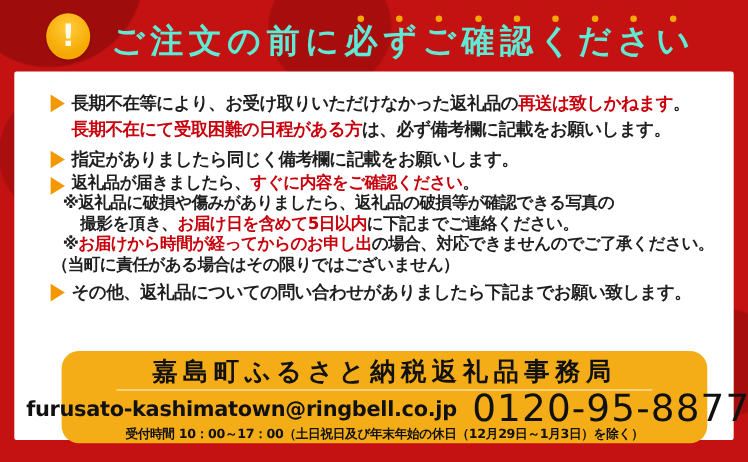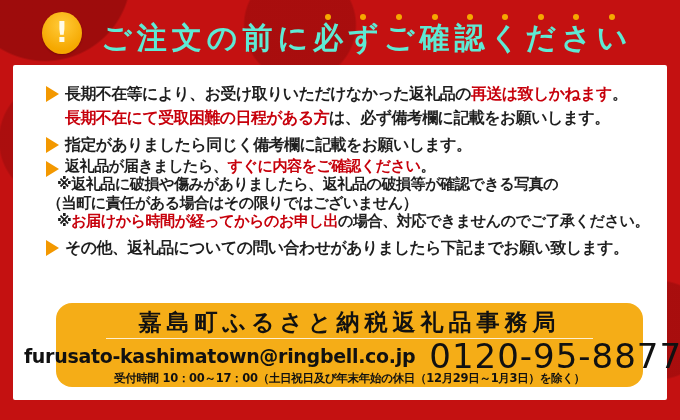--- a/index.html
+++ b/index.html
@@ -64,21 +64,21 @@
     margin:4px 6px 0 0;
   }
   .bullet-body{font-size:16px;font-weight:700;color:var(--text-black);letter-spacing:-0.6px;}
   .line{line-height:24px;white-space:nowrap;}
   .bullet:nth-child(3) .line{line-height:18.4px;font-size:15.2px;}
   .line.note{margin-left:-8px;}
   .line.note2{margin-left:8px;}
   .line.paren{margin-left:-18px;}
   .seg-red{color:var(--text-red);}
   .contact-card{
-    position:absolute;left:16px;right:24px;top:238px;height:84px;
+    position:absolute;left:16px;right:24px;top:254px;height:84px;
     background:var(--footer-yellow);border-radius:16px;
     text-align:center;padding-top:4px;color:#111;margin-left:27px;
   }
   .office{font-size:23px;font-weight:700;letter-spacing:5px;line-height:30px;white-space:nowrap;}
   .divider{height:1px;background:rgba(255,255,255,.8);margin:1px 50px 2px;}
   .contact-row{display:flex;align-items:center;justify-content:center;gap:7px;height:29px;}
   .email{font-size:19px;font-weight:700;letter-spacing:-0.3px;white-space:nowrap;}
   .phone{font-size:34px;font-weight:400;letter-spacing:1px;white-space:nowrap;}
   .hours{font-size:11.5px;font-weight:700;letter-spacing:-0.3px;margin-top:1px;white-space:nowrap;}
   .icon-svg{display:block;}
@@ -110,22 +110,23 @@
       <div class="bullet-body">
           <div class="line"><span>指定がありましたら同じく備考欄に記載をお願いします。</span></div>
         </div>
     </div>
 
     <div class="bullet">
       <span class="tri"></span>
       <div class="bullet-body">
           <div class="line"><span>返礼品が届きましたら、</span><span class="seg-red">すぐに内容をご確認ください</span><span>。</span></div>
           <div class="line note"><span>※返礼品に破損や傷みがありましたら、返礼品の破損等が確認できる写真の</span></div>
+          <div class="line note2"><span>撮影を頂き、</span><span class="seg-red">お届け日を含めて5日以内</span><span>に下記までご連絡ください。</span></div>
+          <div class="line note"><span>※</span><span class="seg-red">お届けから時間が経ってからのお申し出</span><span>の場合、対応できませんのでご了承ください。</span></div>
           <div class="line paren"><span>（当町に責任がある場合はその限りではございません）</span></div>
-          <div class="line note"><span>※</span><span class="seg-red">お届けから時間が経ってからのお申し出</span><span>の場合、対応できませんのでご了承ください。</span></div>
         </div>
     </div>
 
     <div class="bullet">
       <span class="tri"></span>
       <div class="bullet-body">
           <div class="line"><span>その他、返礼品についての問い合わせがありましたら下記までお願い致します。</span></div>
         </div>
     </div>
   </div>

